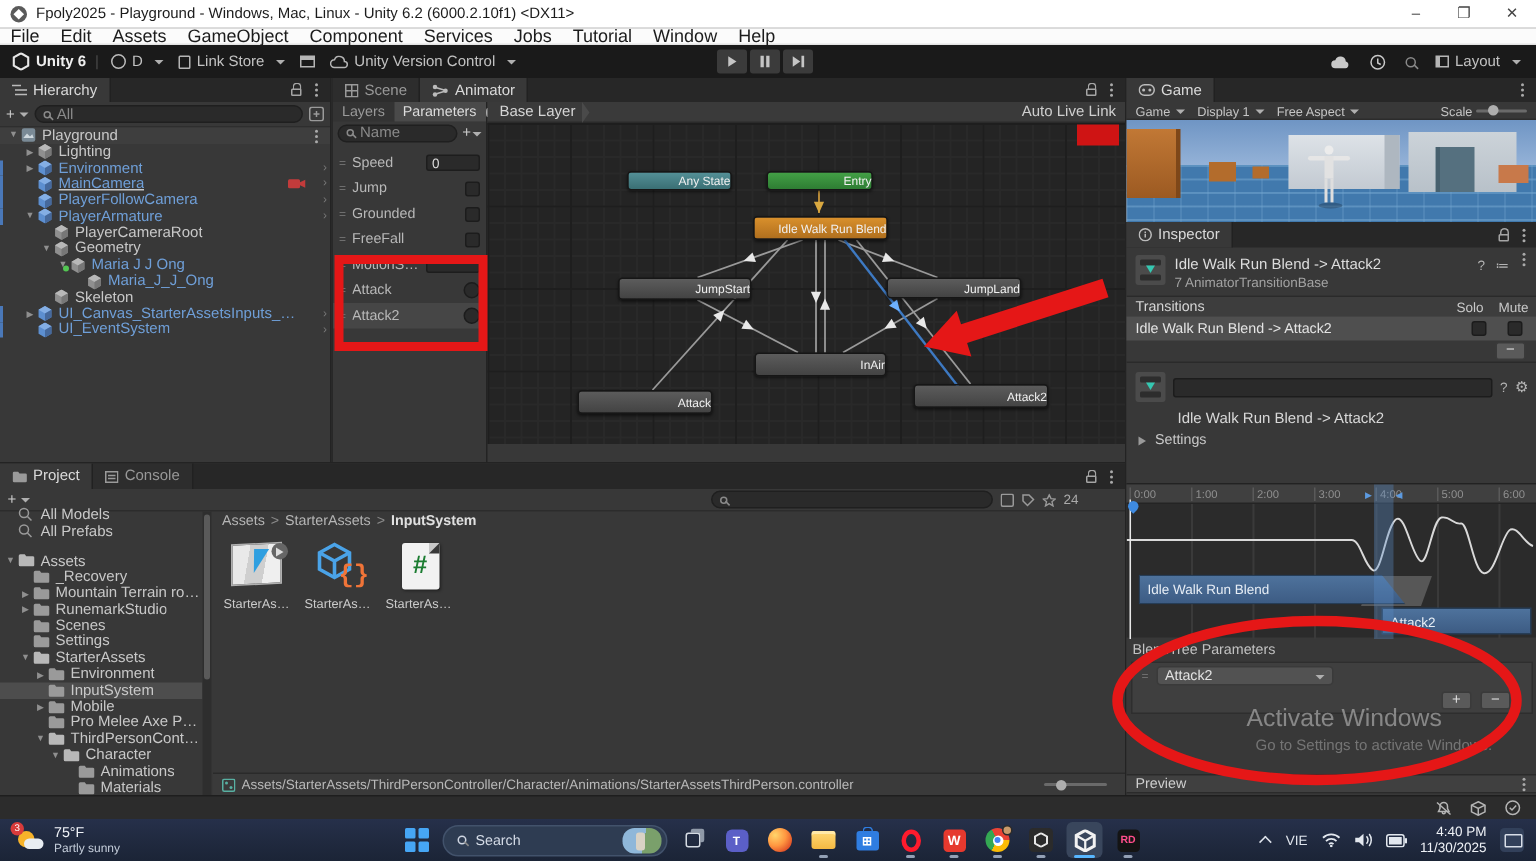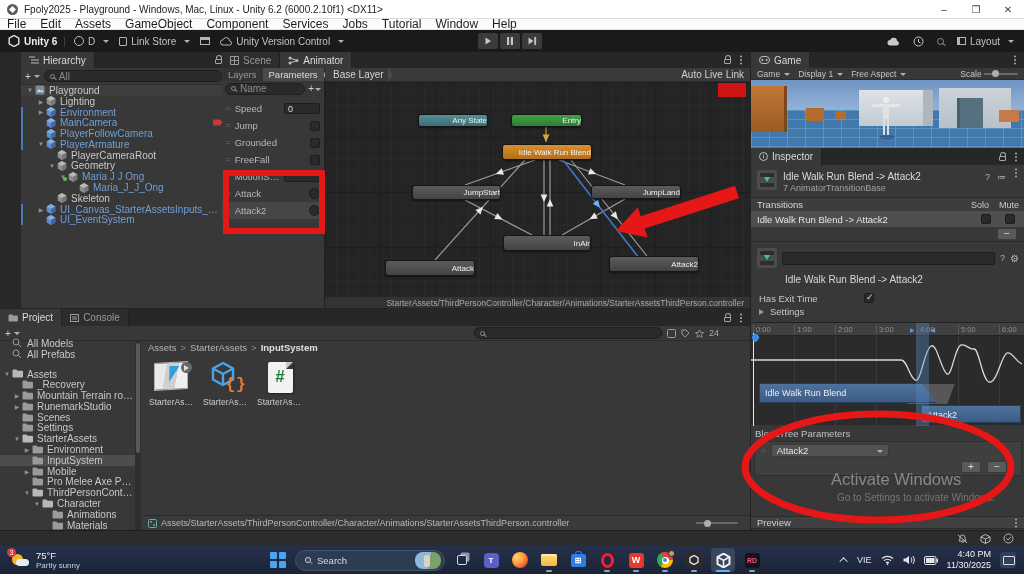--- a/index.html
+++ b/index.html
@@ -36,21 +36,21 @@
   .lock{width:7px;height:5px;background:transparent;border:1px solid #a5a5a5;border-radius:1px;position:relative;margin-top:3px;}
   .lock::before{content:'';position:absolute;width:4px;height:4px;border:1px solid #a5a5a5;border-bottom:none;border-radius:3px 3px 0 0;top:-5px;left:0px;}
   .srch{background:#2a2a2a;border:1px solid #1f1f1f;border-radius:8px;height:12px;display:flex;align-items:center;padding:0 5px;gap:4px;color:#8a8a8a;}
   .mag{width:5px;height:5px;border:1px solid #8a8a8a;border-radius:50%;position:relative;flex:none;}
   .mag::after{content:'';position:absolute;width:4px;height:1px;background:#8a8a8a;transform:rotate(45deg);right:-3px;bottom:-1px;}
   .chk{width:10px;height:10px;background:#2a2a2a;border:1px solid #1c1c1c;border-radius:2px;position:relative;}
   .chk.on::after{content:'✓';position:absolute;left:1px;top:-2px;color:#d8d8d8;font-size:9px;}
   .radio{width:11px;height:11px;background:#2a2a2a;border:1px solid #1c1c1c;border-radius:50%;}
 
   
-  #hier{left:0;top:52px;width:221px;height:256px;background:#383838;border-right:1px solid #232323;margin-left:21px;}
+  #hier{left:0;top:52px;width:221px;height:256px;background:#383838;border-right:1px solid #232323;}
   #hier-toolbar{height:17px;background:#383838;border-bottom:1px solid #2e2e2e;display:flex;align-items:center;padding:0 4px;gap:4px;}
   #hier-tree{font-size:10px;}
   .trow{height:10.8px;display:flex;align-items:center;position:relative;}
   .trow .twc{width:10px;text-align:center;color:#8f8f8f;font-size:6px;flex:none;}
   .trow.sel{background:#3e3e3e;}
   .trow .lbl{margin-left:3px;}
   .trow .lbl.blue{color:#6f9fd8;}
   .pbar{position:absolute;left:0;top:0;width:2px;height:100%;background:#4a78b8;}
   .rchev{position:absolute;right:2px;color:#777;font-size:8px;top:0;}
 
@@ -328,21 +328,21 @@
           <span style="display: inline-flex; width: 11px; position: relative; flex: 0 0 auto;">
             <svg width="10" height="10" viewBox="0 0 10 10">
               <path d="M5 0 9.3 2.5V7.5L5 10 .7 7.5V2.5Z" fill="#5d8fd0"></path>
               <path d="M5 0 9.3 2.5 5 5 .7 2.5Z" fill="#84aee4"></path>
               <path d="M5 5 9.3 2.5V7.5L5 10Z" fill="#46699c"></path>
             </svg>
           </span>
           <span class="lbl ell blue" style="max-width: 160px;">Environment</span>
           <span class="rchev">›</span>
         </div>
-        <div class="trow" style="padding-left: 15px;">
+        <div class="trow" style="padding-left: 15px; text-decoration: underline;">
           <span class="pbar"></span>
           <span class="twc"></span>
           <span style="display: inline-flex; width: 11px; position: relative; flex: 0 0 auto;">
             <svg width="10" height="10" viewBox="0 0 10 10">
               <path d="M5 0 9.3 2.5V7.5L5 10 .7 7.5V2.5Z" fill="#5d8fd0"></path>
               <path d="M5 0 9.3 2.5 5 5 .7 2.5Z" fill="#84aee4"></path>
               <path d="M5 5 9.3 2.5V7.5L5 10Z" fill="#46699c"></path>
             </svg>
           </span>
           <span class="lbl ell blue" style="max-width: 160px;">MainCamera</span>
@@ -574,21 +574,20 @@
             <div class="node anystate" style="left: 93px; top: 32px; width: 70px; height: 13px; line-height: 12px;">Any State</div>
             <div class="node entry" style="left: 186px; top: 32px; width: 71px; height: 13px; line-height: 12px;">Entry</div>
             <div class="node orange" style="left: 177px; top: 62px; width: 90px; height: 16px; line-height: 15px;">Idle Walk Run Blend</div>
             <div class="node state" style="left: 87px; top: 103px; width: 89px; height: 15px; line-height: 14px;">JumpStart</div>
             <div class="node state" style="left: 266px; top: 103px; width: 90px; height: 14px; line-height: 13px;">JumpLand</div>
             <div class="node state" style="left: 178px; top: 153px; width: 88px; height: 16px; line-height: 15px;">InAir</div>
             <div class="node state" style="left: 60px; top: 178px; width: 90px; height: 16px; line-height: 15px;">Attack</div>
             <div class="node state" style="left: 284px; top: 174px; width: 90px; height: 16px; line-height: 15px;">Attack2</div>
           </div>
       </div>
-      <div id="graph-status">StarterAssets/ThirdPersonController/Character/Animations/StarterAssetsThirdPerson.controller</div>
     </div>
   </div>
 
   <div id="rightp" class="abs">
     <div class="tabstrip">
       <div class="tab active">
         <svg width="11" height="8" viewBox="0 0 11 8">
             <rect x="0.5" y="0.5" width="10" height="7" rx="3.5" fill="none" stroke="#bbb"></rect>
             <circle cx="3.4" cy="4" r="1" fill="#bbb"></circle>
             <circle cx="7.6" cy="4" r="1" fill="#bbb"></circle>
@@ -676,24 +675,20 @@
       <div id="minus-row">
           <span class="sqbtn">−</span>
         </div>
       <div id="nameblock">
         <span class="tricon"></span>
         <span class="namefield"></span>
         <span style="color:#b5b5b5;font-size:9px">?</span>
         <span style="color:#b5b5b5;font-size:10px">⚙</span>
       </div>
       <div id="namelabel">Idle Walk Run Blend -&gt; Attack2</div>
-      <div id="exitrow">
-        <span>Has Exit Time</span>
-        <span class="chk on"></span>
-      </div>
       <div id="settingsrow">
         <span class="foldarrow"></span>
         <span>Settings</span>
       </div>
 
       <div id="timeline">
         <div id="ruler">
             <span class="rlab" style="left: 2px;">0:00</span>
             <span class="rlab" style="left: 43px;">1:00</span>
             <span class="rlab" style="left: 84px;">2:00</span>

